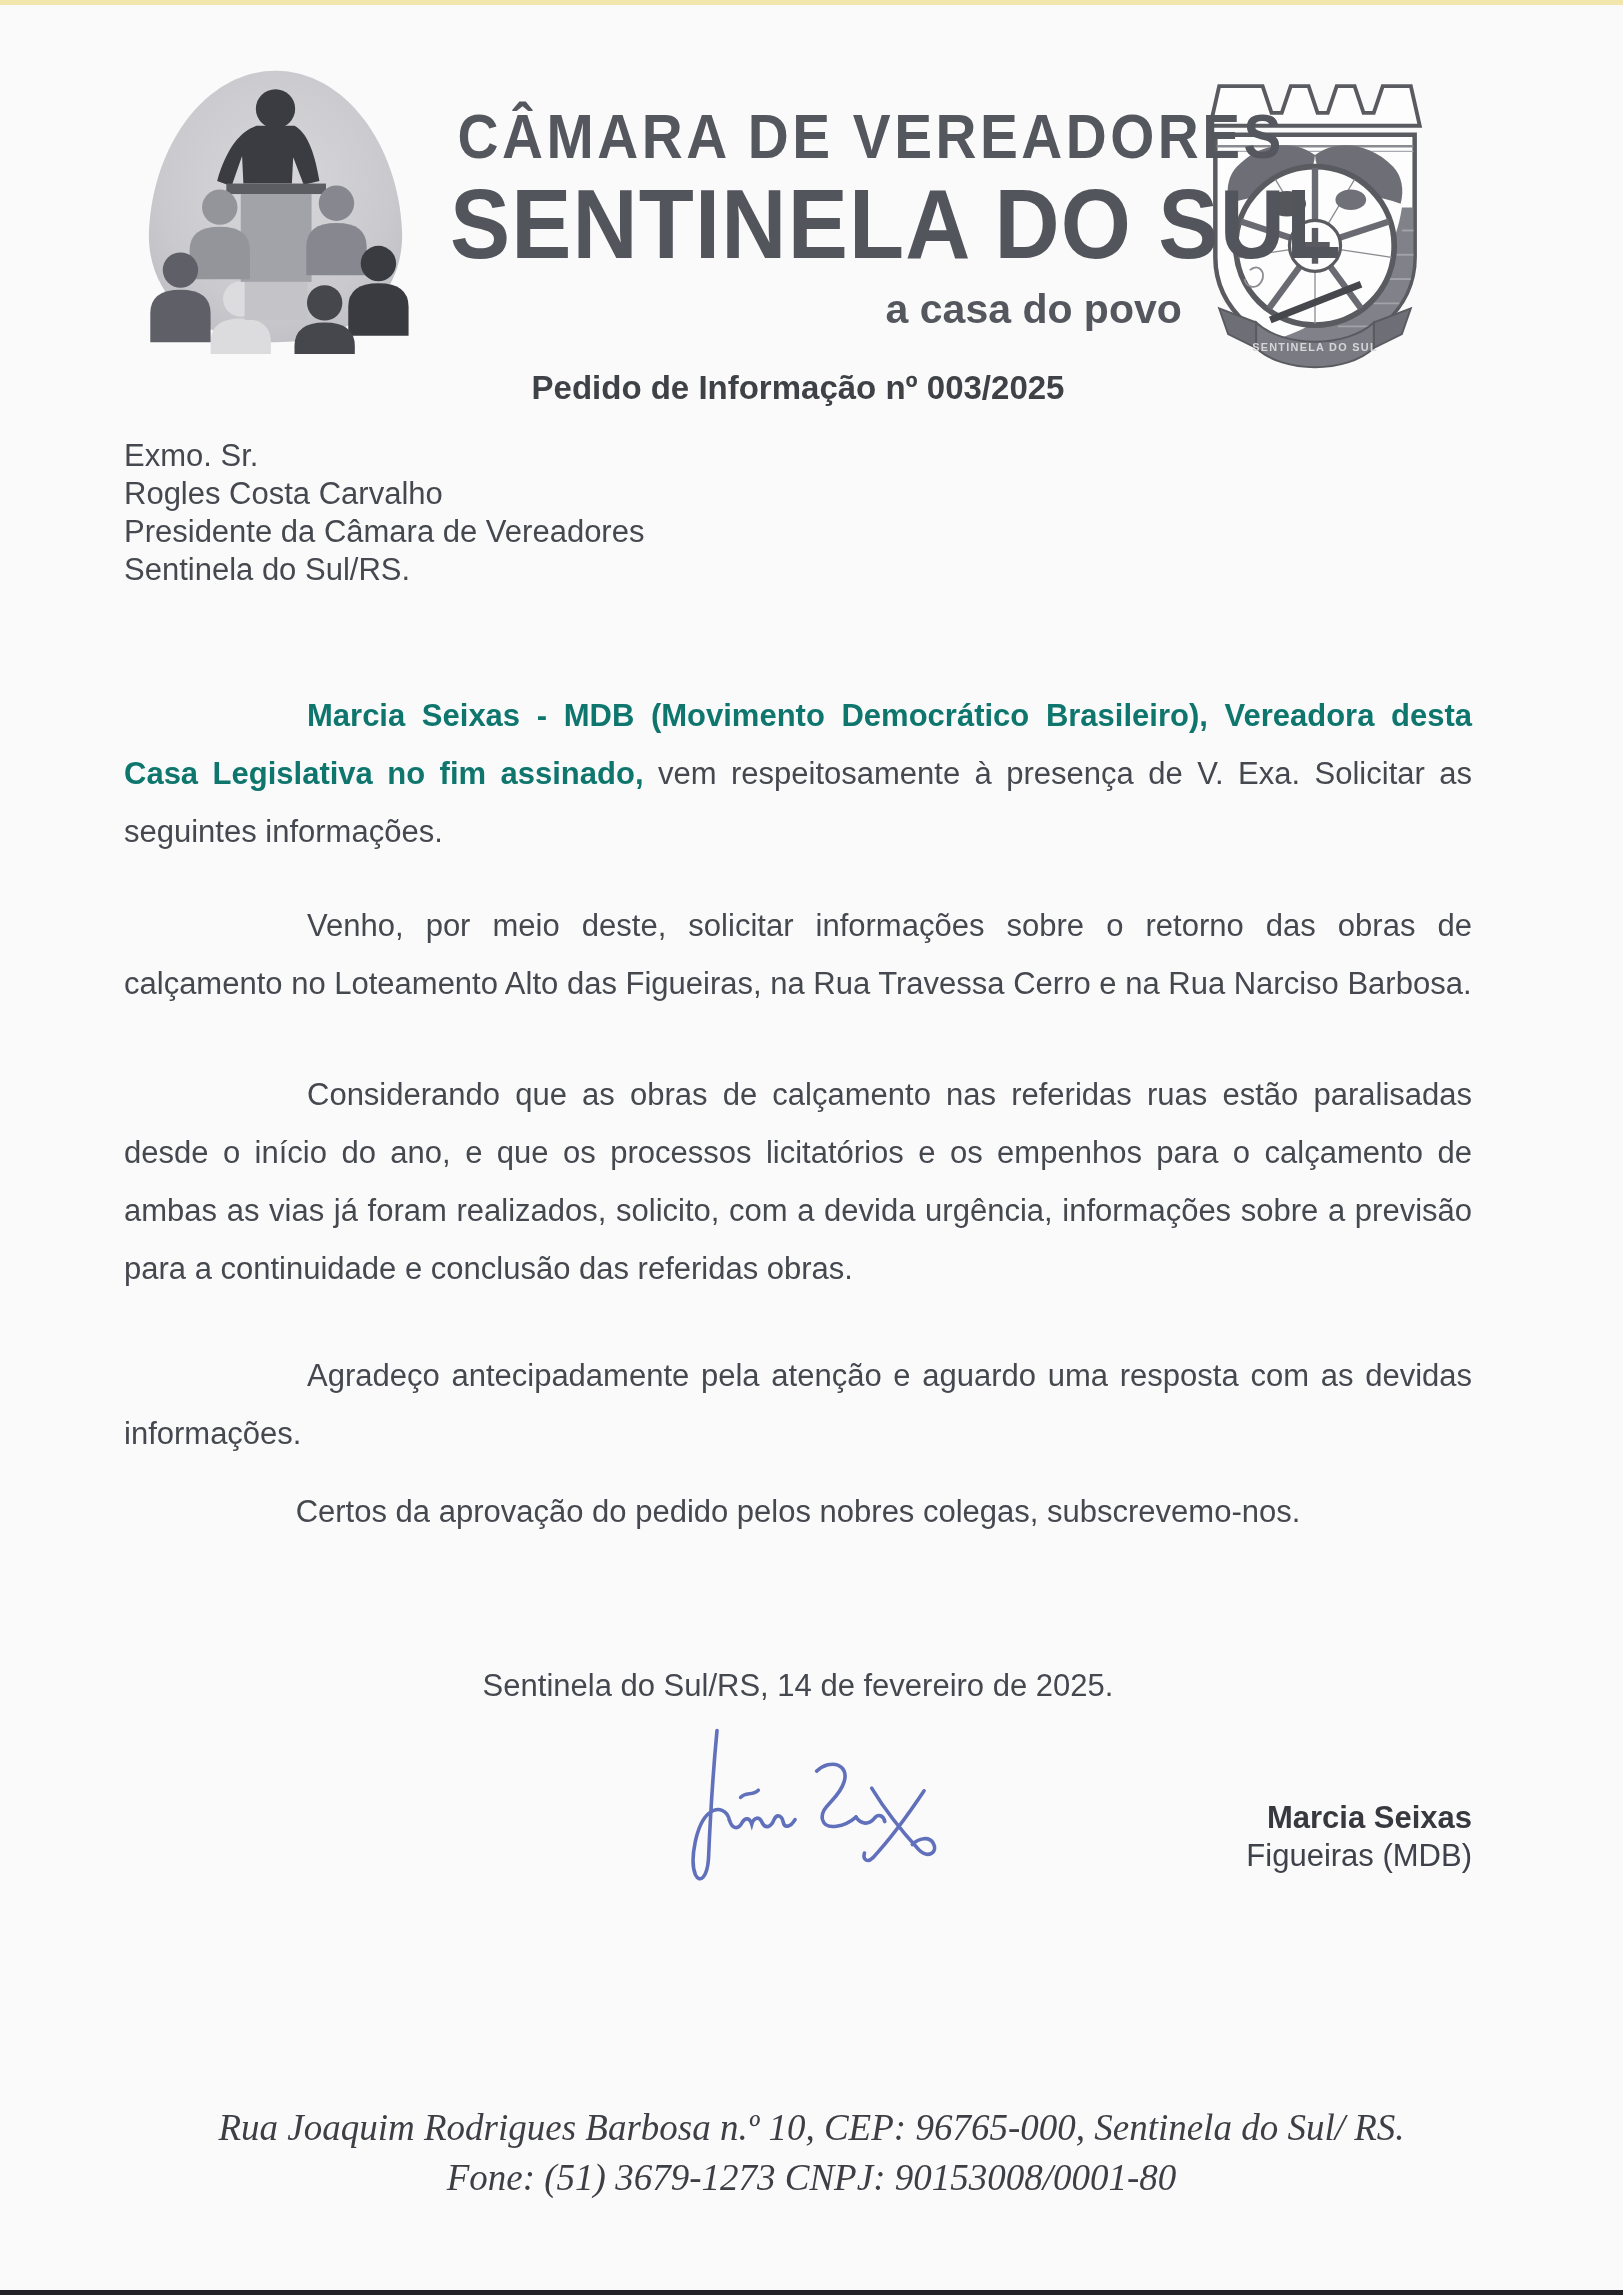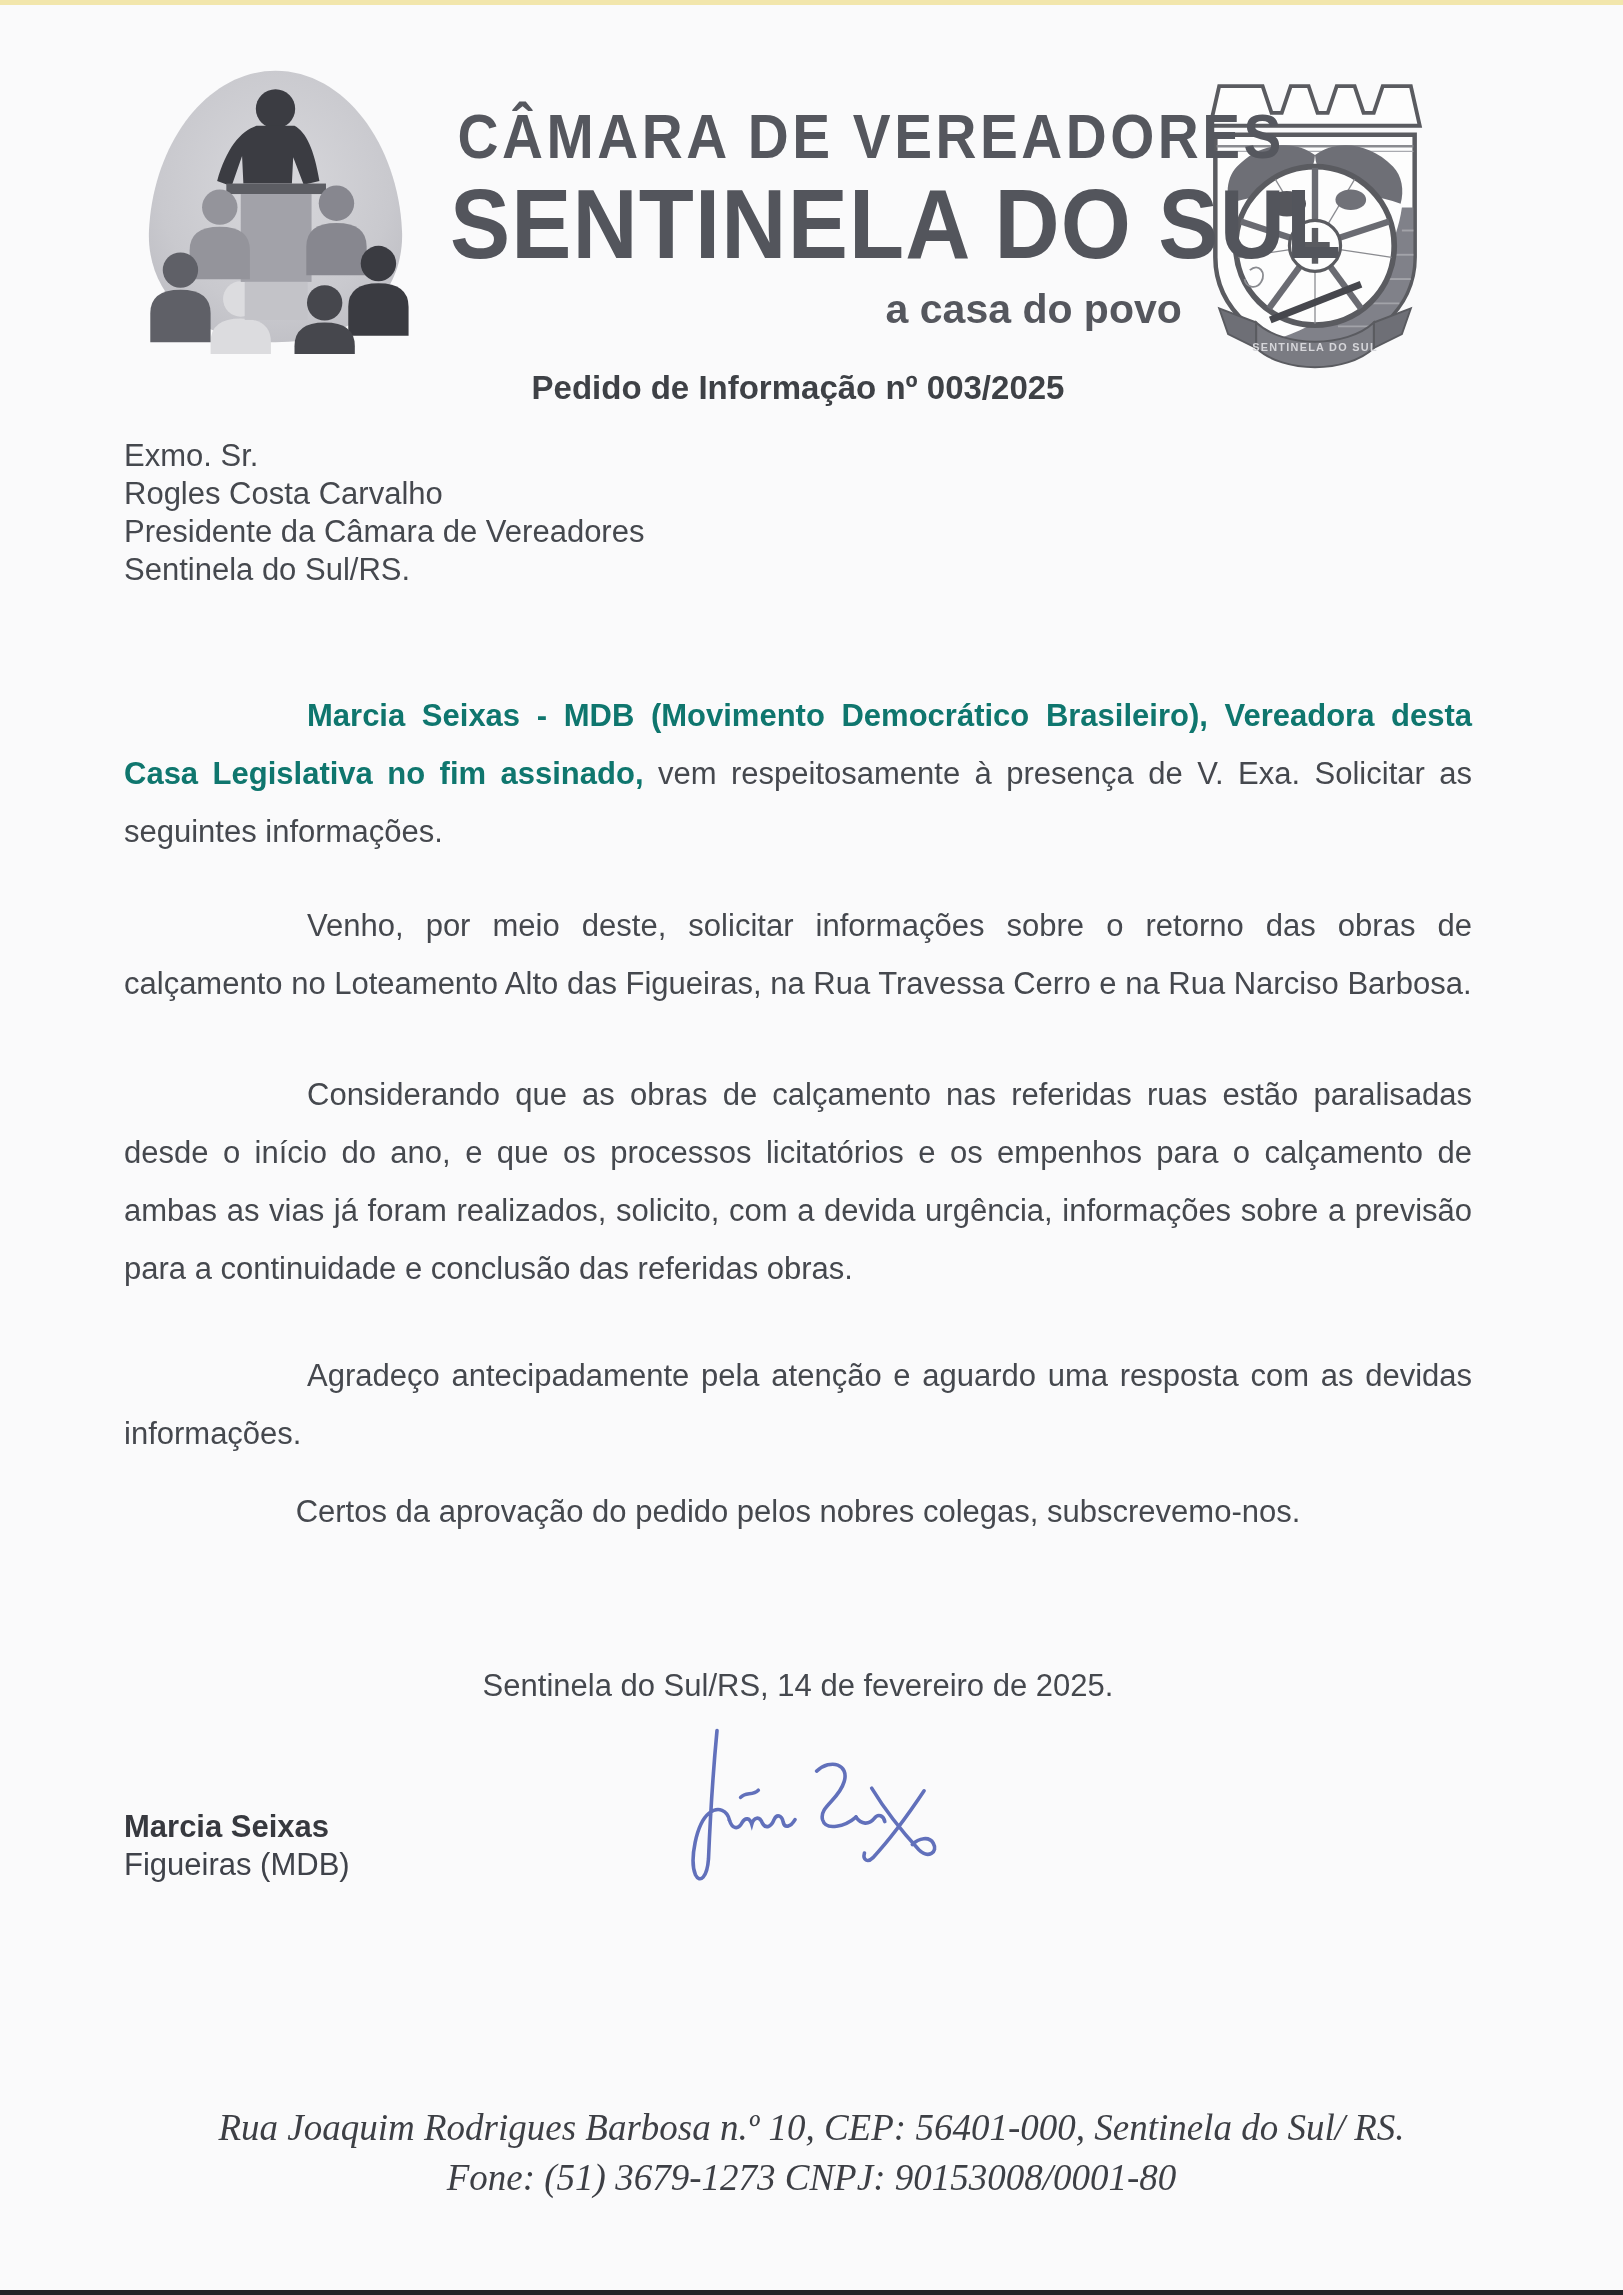--- a/index.html
+++ b/index.html
@@ -31,22 +31,22 @@
   .p1{top:656px;}
   .p2{top:866px;}
   .p3{top:1035px;}
   .p4{top:1316px;}
   .line-center{position:absolute;left:124px;width:1348px;text-align:center;
                font-size:31px;line-height:39px;color:#45484e;text-indent:0;}
   .p5{top:1492px;}
   .date-line{top:1666px;}
 
   .signature-svg{position:absolute;left:641px;top:1720px;width:308px;height:177px;}
-  .signer-block{position:absolute;left:124px;top:1799px;width:1348px;text-align:left;
-                font-size:31px;line-height:38px;color:#3f424a;margin-top:9px;}
+  .signer-block{position:absolute;left:124px;top:1799px;width:1348px;text-align:right;
+                font-size:31px;line-height:38px;color:#3f424a;}
   .signer-name{font-weight:bold;color:#37393f;}
 
   .footer{position:absolute;left:0;top:2103px;width:1623px;text-align:center;
           font-family:"Liberation Serif", serif;font-style:italic;
           font-size:37px;line-height:50px;color:#3d3f45;}
 </style>
 </head>
 <body>
 
 <div class="page">
@@ -187,19 +187,19 @@
       <path d="M432,108 C408,144 382,180 354,210 C346,218 338,214 341,203"></path>
     </g>
   </svg>
 
   <div class="signer-block">
     <div class="signer-name">Marcia Seixas</div>
     <div class="signer-role">Figueiras (MDB)</div>
   </div>
 
   <div class="footer">
-    <div>Rua Joaquim Rodrigues Barbosa n.º 10, CEP: 56401-000, Sentinela do Sul/ RS.</div>
+    <div>Rua Joaquim Rodrigues Barbosa n.º 10, CEP: 96765-000, Sentinela do Sul/ RS.</div>
     <div>Fone: (51) 3679-1273 CNPJ: 90153008/0001-80</div>
   </div>
 
   <div class="scan-strip-bottom"></div>
 </div>
 
 
 </body></html>

